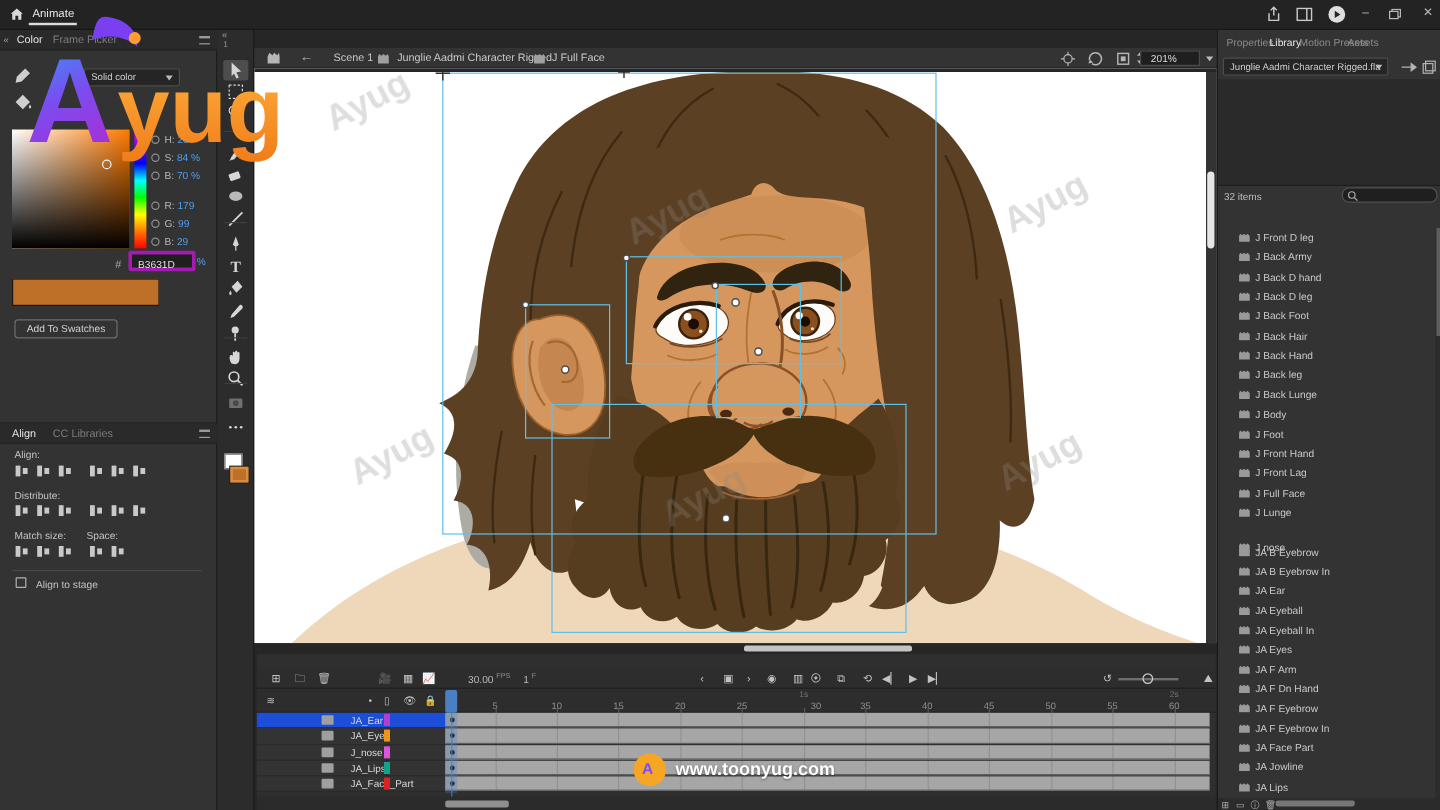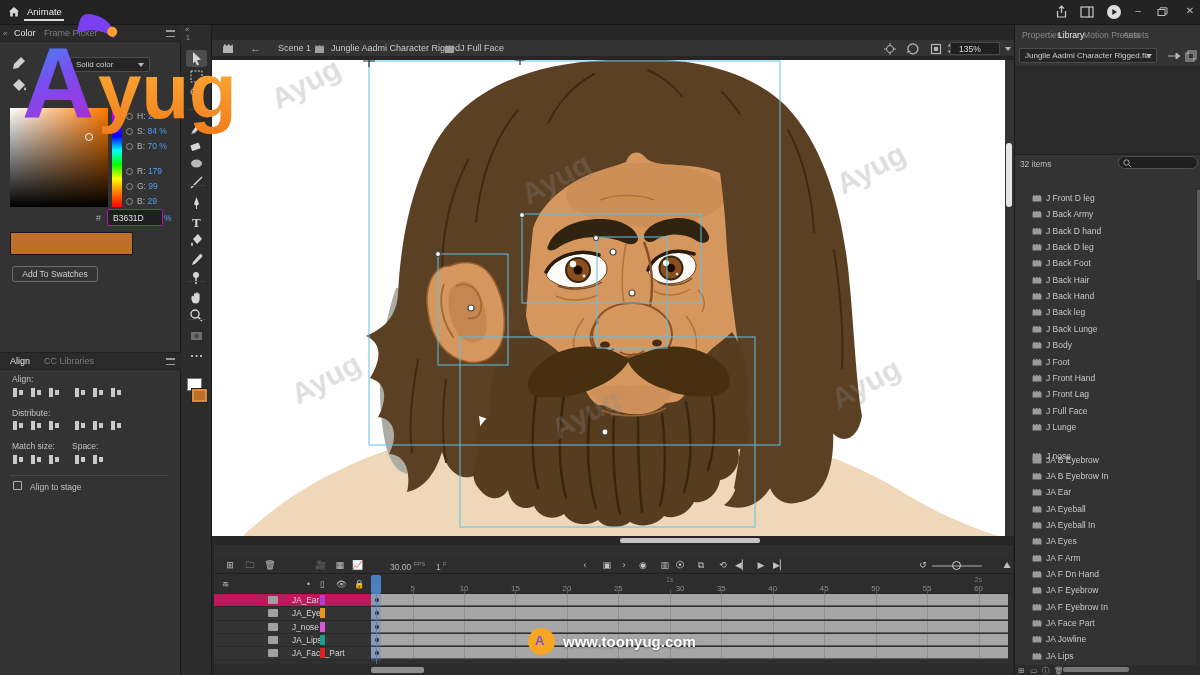--- a/index.html
+++ b/index.html
@@ -29,21 +29,21 @@
   #sbsquare { position:absolute; left:10px; top:83px; width:98px; height:99px; background:#ff7a00; }
   #sbsquare .whitegrad { position:absolute; inset:0; background:linear-gradient(to right,#fff,rgba(255,255,255,0)); }
   #sbsquare .blackgrad { position:absolute; inset:0; background:linear-gradient(to bottom,rgba(0,0,0,0),#000); }
   #sbcursor { position:absolute; left:75px; top:25px; width:8px; height:8px; border:1.5px solid #f5f5f5; border-radius:50%; }
   #huestrip { position:absolute; left:112px; top:83px; width:10px; height:99px;
      background:linear-gradient(to bottom,#ff00ff,#7700ff,#0000ff,#00ffff,#00ff00,#ffff00,#ff7700,#ff0000); }
   .crow { position:absolute; left:126px; height:12px; font-size:8.5px; color:#b5b5b5; }
   .crow .radio { display:inline-block; width:7px; height:7px; border:1px solid #8f8f8f; border-radius:50%; margin-right:4px; vertical-align:-1px; }
   .crow .val { color:#4f9ef0; }
   #hexwrap { position:absolute; left:96px; top:184px; font-size:9px; color:#aaa; }
-  #hexbox { display:inline-block; margin-left:6px; width:56px; height:17px; background:#1f1f1f; border:1px solid #a21caf; color:#e0e0e0; font-size:8.5px; line-height:16px; padding-left:5px; border-radius:2px; }
+  #hexbox { display:inline-block; margin-left:6px; width:56px; height:17px; background:#1f1f1f; border:3px solid #a21caf; color:#e0e0e0; font-size:8.5px; line-height:16px; padding-left:5px; border-radius:2px; }
   #bigswatch { position:absolute; left:10px; top:207px; width:123px; height:23px; border:1px solid #181818; }
   #addswatch { position:absolute; left:12px; top:241px; width:86px; height:16px; border:1px solid #6d6d6d; border-radius:3px; font-size:8.5px; color:#d0d0d0; text-align:center; line-height:14px; }
   #typedrop { position:absolute; left:70px; top:32px; width:80px; height:15px; background:#252525; border:1px solid #4c4c4c; border-radius:2px; font-size:8px; color:#ccc; line-height:13px; padding-left:5px; }
   #typedrop:after { content:""; position:absolute; right:5px; top:5px; border-left:3px solid transparent; border-right:3px solid transparent; border-top:4px solid #bbb; }
 
   #alignpanel { position:absolute; left:0; top:327px; width:181px; height:323px; border-top:1px solid #202020; }
   .alabel { position:absolute; font-size:8.5px; color:#c2c2c2; }
   .aicon { position:absolute; width:17px; height:13px; display:flex; align-items:center; justify-content:center; }
   .adivider { position:absolute; left:10px; width:158px; height:1px; background:#474747; }
   #alignstage-box { position:absolute; left:13px; width:9px; height:9px; border:1px solid #b0b0b0; border-radius:1px; }
@@ -77,21 +77,21 @@
   #tl-tab-active { position:absolute; left:0; top:0; height:12px; background:#383838; padding:0 8px; font-size:8.2px; color:#e2e2e2; line-height:12px; }
   #tl-tab-scene { position:absolute; left:52px; top:0; font-size:8.2px; color:#777; line-height:12px; }
   #tl-toolbar { position:absolute; left:0; top:12px; width:100%; height:17px; background:#2d2d2d; border-bottom:1px solid #1f1f1f; }
   .tli { position:absolute; top:2px; width:14px; height:12px; color:#c2c2c2; font-size:9px; text-align:center; line-height:12px; }
   #tl-fps { position:absolute; left:176px; top:4px; font-size:8.5px; color:#b9b9b9; }
   #tl-fps sup, #tl-frame sup { font-size:6px; color:#8e8e8e; }
   #tl-frame { position:absolute; left:222px; top:4px; font-size:8.5px; color:#b9b9b9; }
   #tl-header { position:absolute; left:0; top:30px; width:100%; height:19px; background:#2d2d2d; border-bottom:1px solid #242424; }
   #tl-rows { position:absolute; left:0; top:49px; width:100%; height:70px; }
   .lrow { position:absolute; left:0; width:157px; height:13.3px; background:#333; border-bottom:1px solid #2a2a2a; }
-  .lrow.sel { background:#be185d;padding-left:20px; }
+  .lrow.sel { background:#1d4ed8;padding-left:20px; }
   .lrow .lname { position:absolute; left:78px; top:1px; font-size:8.3px; color:#d8d8d8; }
   .lrow .licon { position:absolute; left:54px; top:2px; width:10px; height:8px; background:#9f9f9f; border-radius:1px; }
   .lrow .lswatch { position:absolute; left:106px; top:1px; width:5px; height:10px; }
   .frow { position:absolute; left:157px; width:637px; height:13.3px; }
   .frow .span { position:absolute; left:0; top:0; width:100%; height:12.3px; background:#a6a6a6; border-bottom:1px solid #5f5f5f; }
   .frow .kdot { position:absolute; left:4px; top:4px; width:4px; height:4px; background:#111; border-radius:50%; }
   .rnum { position:absolute; top:9px; font-size:7.8px; color:#8f8f8f; transform:translateX(-50%); }
   .rsec { position:absolute; top:1px; font-size:7px; color:#777; transform:translateX(-50%); }
   .rtick { position:absolute; top:15px; width:1px; height:4px; background:#555; }
   .gline { position:absolute; top:0; width:1px; height:100%; background:rgba(0,0,0,.12); }
@@ -443,21 +443,21 @@
         <path d="M1 10 L2.2 6.5 L5 9 Z" fill="#b5b5b5"></path>
       </svg>
     <svg class="abs" style="left:718px;top:3px" width="12" height="12" viewBox="0 0 12 12">
         <rect x="1.5" y="1.5" width="9" height="9" stroke="#b5b5b5" fill="none" stroke-width="1.2"></rect>
         <rect x="4" y="4" width="4" height="4" fill="#b5b5b5"></rect>
       </svg>
     <svg class="abs" style="left:734px;top:2px" width="9" height="13" viewBox="0 0 9 13">
         <path d="M4.5 1 L7.5 4.5 L1.5 4.5 Z" fill="#b5b5b5"></path>
         <path d="M4.5 12 L1.5 8.5 L7.5 8.5 Z" fill="#b5b5b5"></path>
       </svg>
-    <div id="zoombox">135%</div>
+    <div id="zoombox">201%</div>
   </div>
 
   <div id="stage">
     <svg id="charsvg" width="802" height="476" viewBox="214 60 802 476">
 
       <path d="M 236,545 C 316,462 436,424 571,418 C 706,413 826,443 906,493 C 946,518 986,532 1016,541 L 1016,560 L 236,560 Z" fill="#EFD8BA"></path>
 
       <path d="M 398,288 C 380,340 378,400 388,446 C 394,470 408,480 422,470 C 436,456 444,430 446,400 C 452,356 453,318 450,290 Z" fill="#ACABA4"></path>
 
       <path d="M 610,60 C 515,64 455,100 430,158 C 410,200 402,250 400,295 C 398,320 382,330 368,336 C 386,344 382,362 372,378 C 391,384 388,402 380,417 C 399,419 399,439 391,454 C 409,455 413,474 409,492 C 428,488 438,471 444,452 C 450,473 464,482 478,475 C 484,458 484,436 481,416 C 520,430 560,436 610,436 C 670,436 710,430 740,420 C 746,460 742,495 726,505 C 744,512 762,505 772,488 C 778,504 796,508 810,498 C 824,488 832,462 832,430 C 844,446 860,440 864,416 C 858,380 856,330 852,288 C 846,215 828,148 788,106 C 744,64 680,56 610,60 Z" fill="#5C4023"></path>

